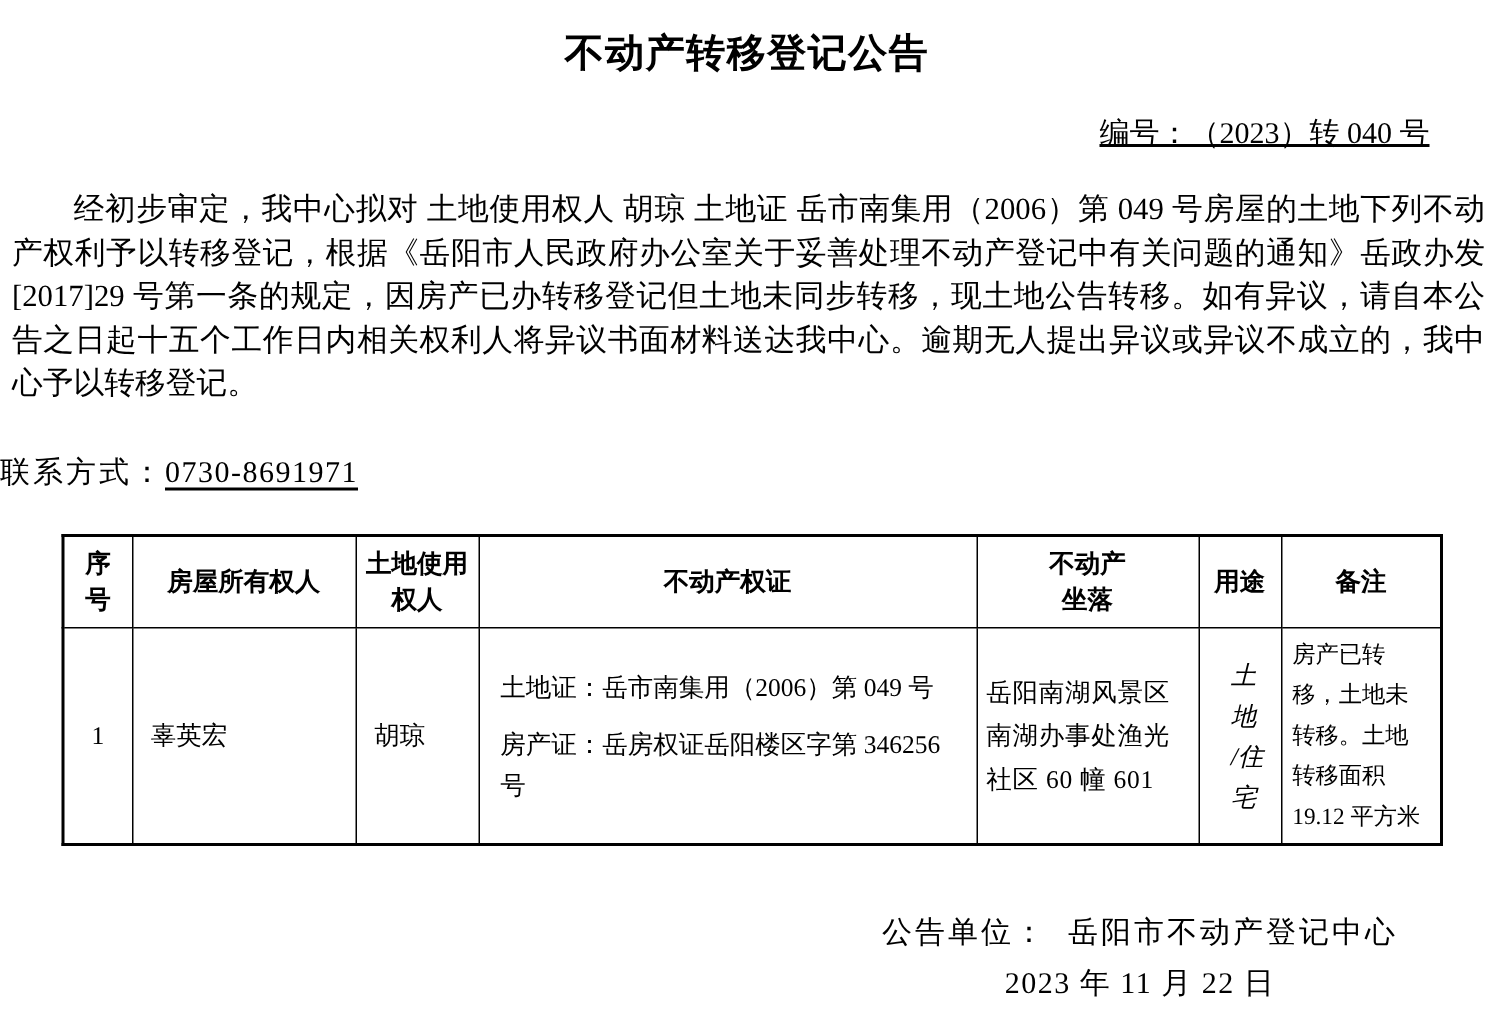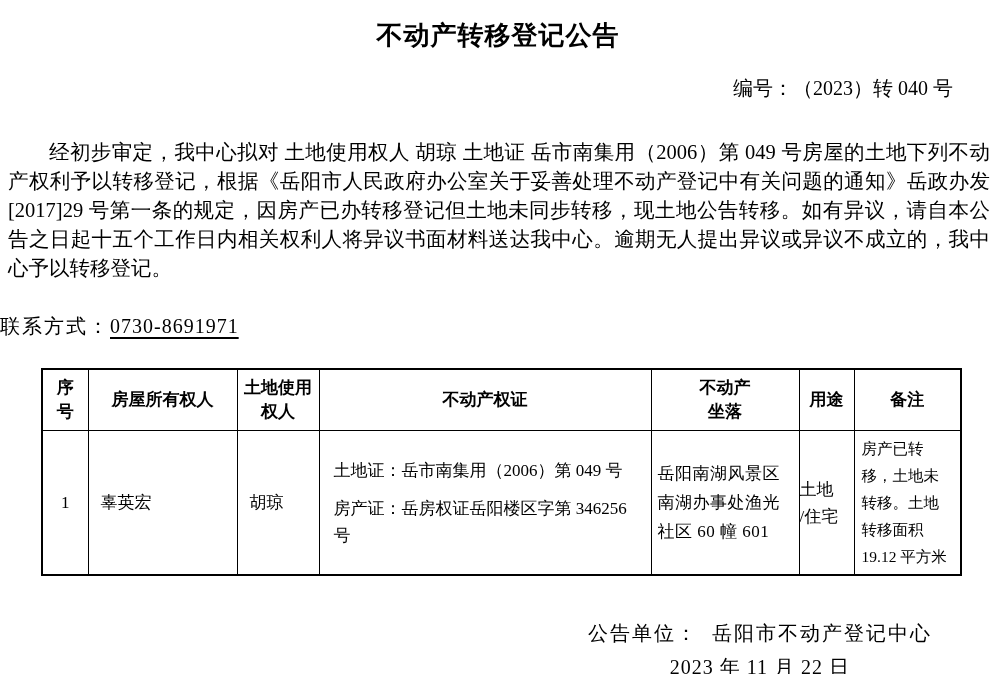--- a/index.html
+++ b/index.html
@@ -18,23 +18,24 @@
     text-align: center;
     font-size: 26px;
     font-weight: bold;
     letter-spacing: 1px;
   }
   .doc-number {
     margin-top: 22px;
     padding-right: 43px;
     text-align: right;
     font-size: 20px;
+    text-decoration: underline;
   }
   .body-text {
-    margin: 36px 6px 0 8px;
+    margin: 24px 6px 0 8px;
     font-size: 20.5px;
     line-height: 29px;
     text-align: justify;
   }
   .body-text p {
     margin: 0;
     text-indent: 2em;
   }
   .u {
     text-decoration: underline;
@@ -75,21 +76,21 @@
   td.cell-seq { text-align: center; }
   td.cell-owner, td.cell-land-user { padding-left: 12px; }
   td.cell-cert { padding-left: 14px; }
   .cert-lines {
     display: flex;
     flex-direction: column;
     justify-content: space-evenly;
     height: 114px;
   }
   td.cell-location { letter-spacing: 0.5px; line-height: 29px; }
-  td.cell-usage { white-space: pre-line; padding-left: 0; }
+  td.cell-usage { white-space: pre-line; padding-left: 21px; font-style: italic; }
   td.cell-note { font-size: 15.5px; line-height: 27px; padding: 4px 6px 4px 7px; }
   .footer {
     width: fit-content;
     margin: 44px 64px 0 auto;
     font-size: 20px;
   }
   .footer-issuer { letter-spacing: 2px; }
   .footer-issuer .issuer-label { margin-right: 14px; }
   .footer-date {
     margin-top: 7px;

